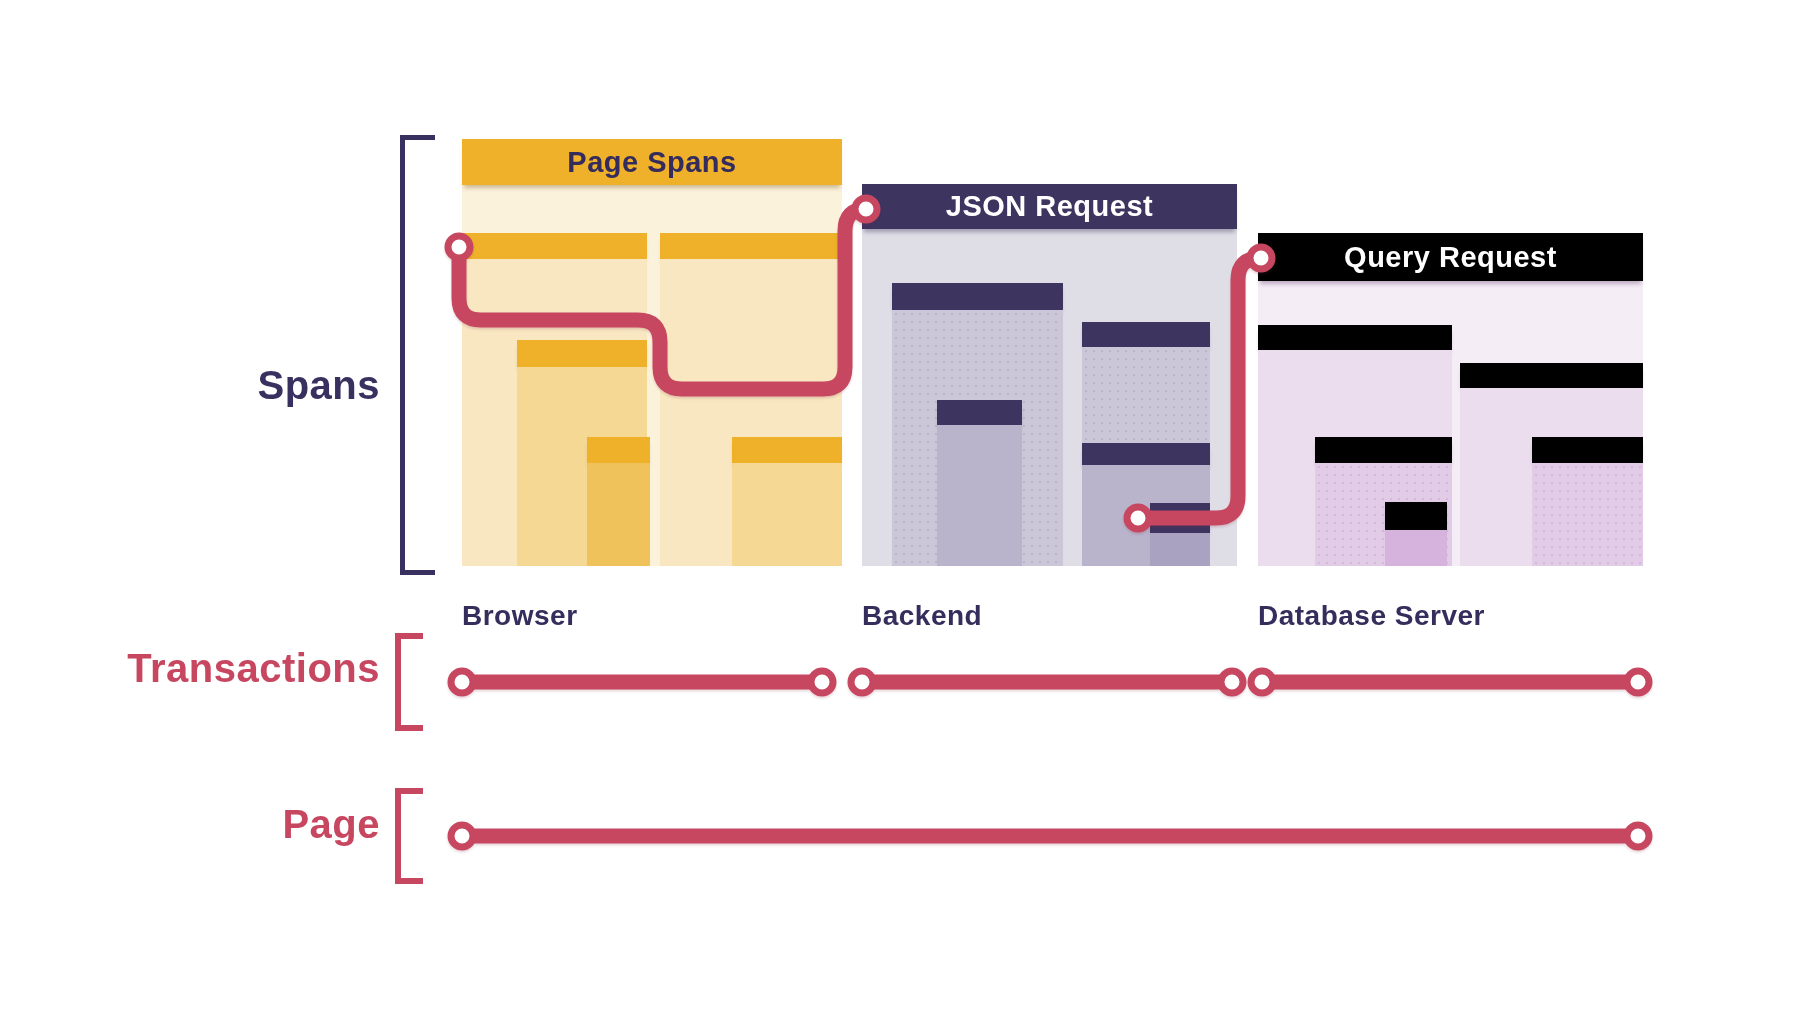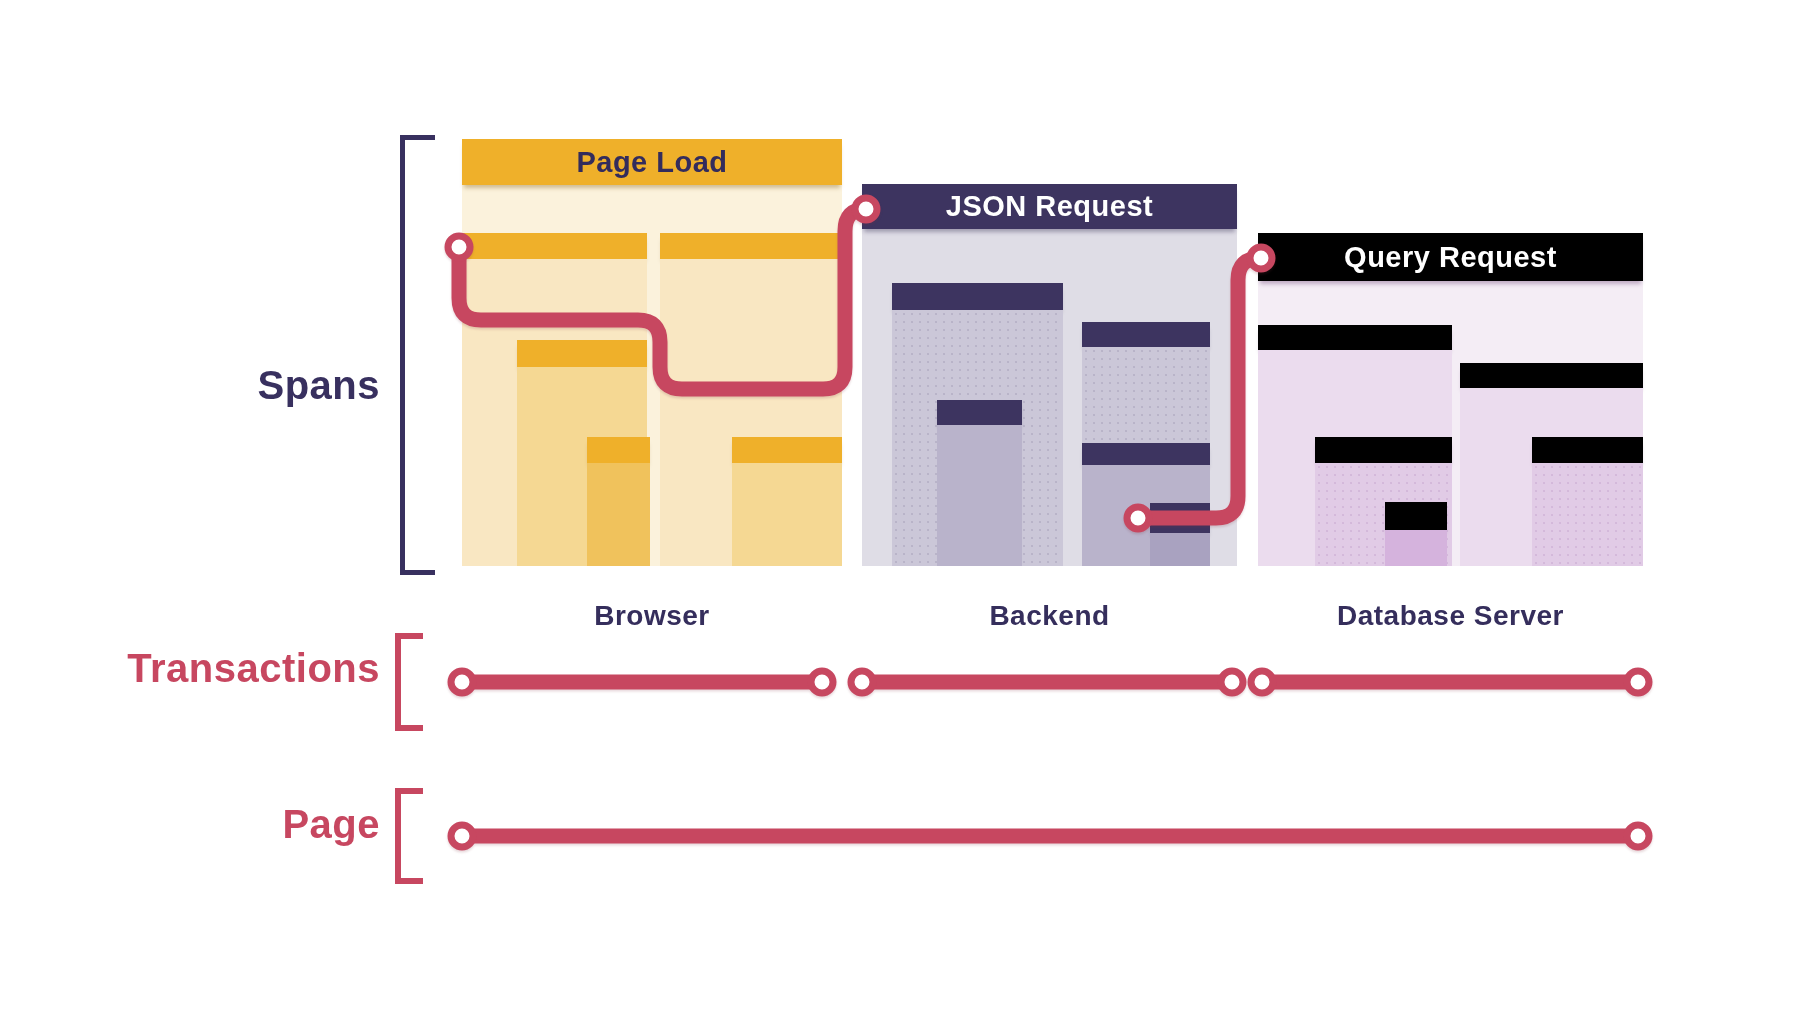--- a/index.html
+++ b/index.html
@@ -55,21 +55,21 @@
   .g3 { background:#A9A2C0; }
   .p1 { background:#EBDCEE; }
   .p2 { background:#E1CBE6; }
   .p3 { background:#D5B3DD; }
 
   .dots-navy { background-image:radial-gradient(rgba(61,52,96,.13) 1.3px, transparent 1.4px); background-size:8px 8px; }
   .dots-purp { background-image:radial-gradient(rgba(140,80,150,.15) 1.3px, transparent 1.4px); background-size:8px 8px; }
 
   
   .svc-label {
-    position:absolute; top:600px; text-align:center;
+    position:absolute; top:600px; 
     font-size:28px; font-weight:bold; color:#352E5C; letter-spacing:.5px;
   }
 
   
   #overlay {
     position:absolute; left:0; top:0; z-index:5; pointer-events:none;
     filter:drop-shadow(0 2px 1px rgba(130,45,60,.18));
   }
   #overlay .flow   { fill:none; stroke:#C74760; stroke-width:15; }
   #overlay .tline  { fill:none; stroke:#C74760; stroke-width:15; }
@@ -83,21 +83,21 @@
   <div class="side-label navy" style="top:363px;">Spans</div>
   <div class="side-label red" style="top:646px;">Transactions</div>
   <div class="side-label red" style="top:802px;">Page</div>
 
   <div class="bracket navy-b" style="left:400px;top:135px;width:30px;height:430px;"></div>
   <div class="bracket red-b" style="left:395px;top:633px;width:22px;height:86px;"></div>
   <div class="bracket red-b" style="left:395px;top:788px;width:22px;height:84px;"></div>
 
   <div class="block" style="left:462px;top:139px;width:380px;height:427px;">
     <div class="blk-header gold-h" style="height:46px;">
-      <span>Page Load</span>
+      <span>Page Spans</span>
     </div>
     <div class="blk-body cream"></div>
   </div>
 
   <div class="bar" style="left:462px;top:233px;width:185px;height:333px;">
     <div class="bar-h gold-h" style="height:26px;"></div>
     <div class="bar-b y1"></div>
   </div>
   <div class="bar" style="left:660px;top:233px;width:182px;height:333px;">
     <div class="bar-h gold-h" style="height:26px;"></div>

